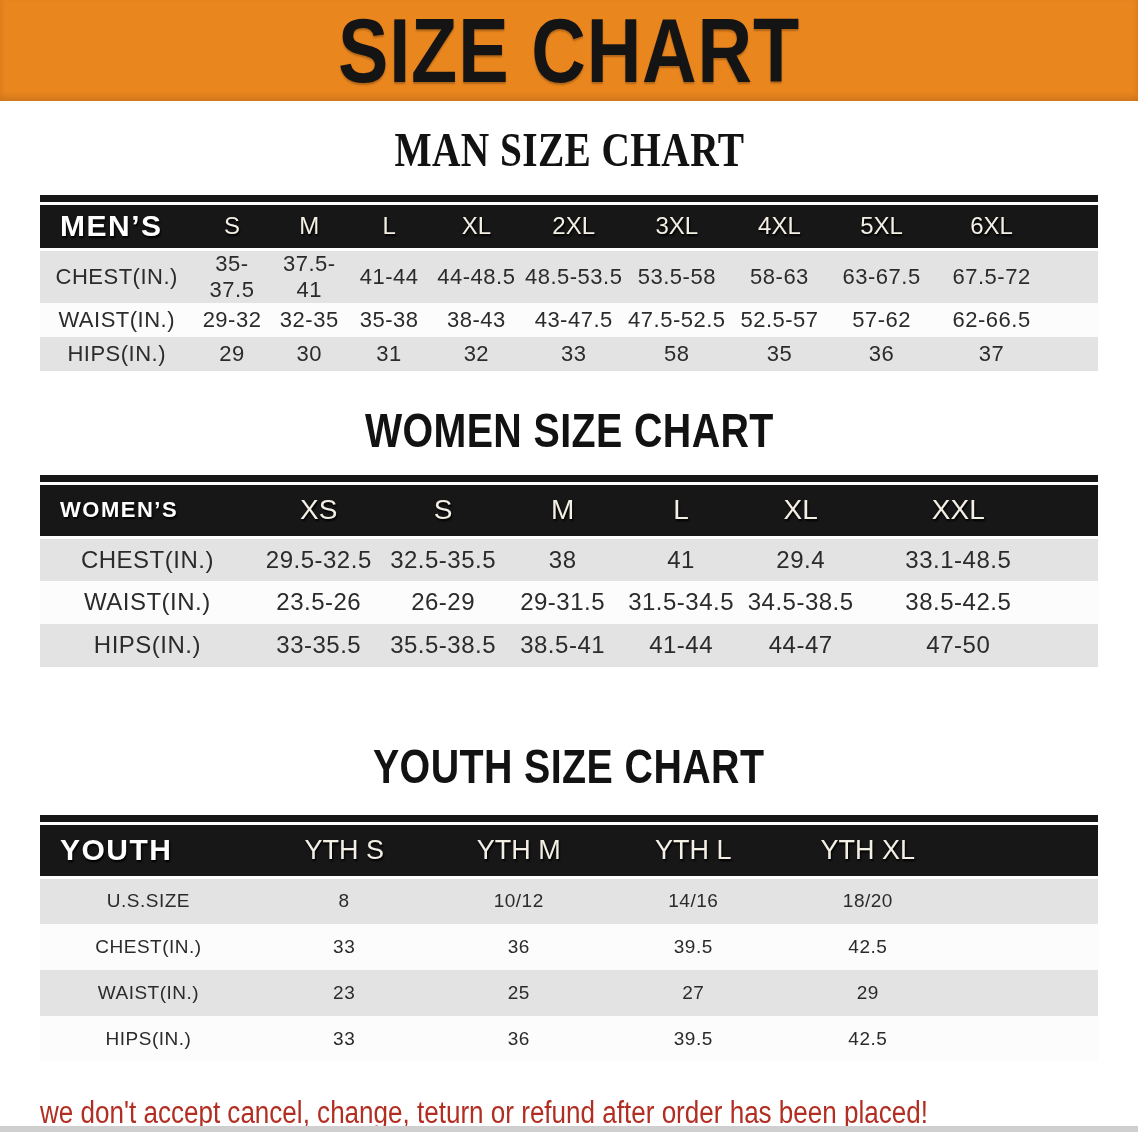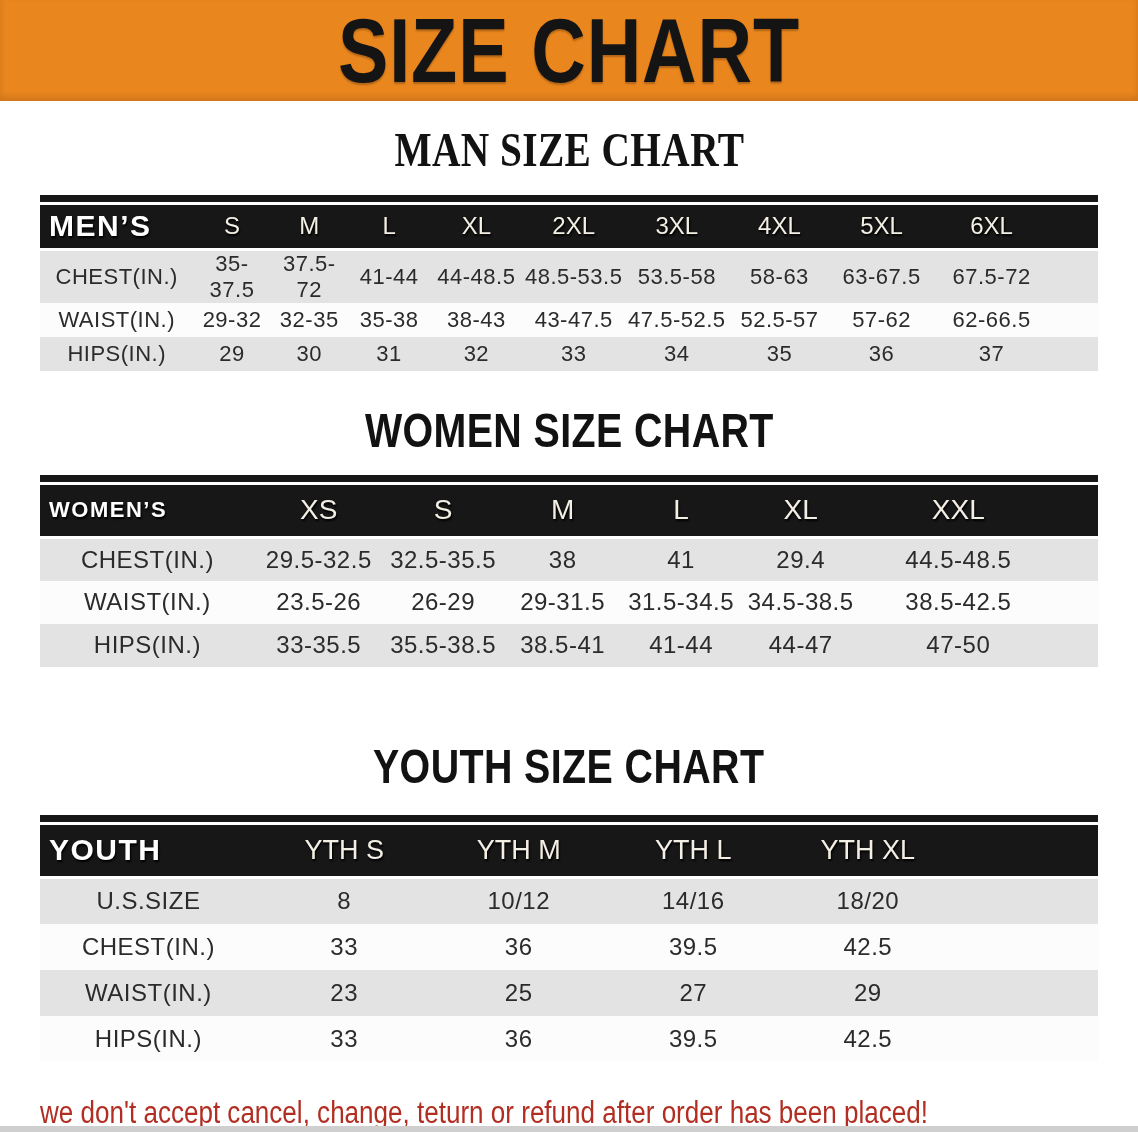--- a/index.html
+++ b/index.html
@@ -38,21 +38,21 @@
   .table-topbar { height: 7px; background: #171717; margin-bottom: 3px; }
 
   table.size-table { width: 100%; border-collapse: collapse; table-layout: fixed; }
   table.size-table thead th {
     background: #171717; color: #f3efe4;
     font-weight: normal; text-align: center;
     text-shadow: 1px 2px 2px #000;
     padding: 0;
   }
   table.size-table thead th.corner {
-    text-align: left; padding-left: 9px;
+    text-align: left; padding-left: 20px;
     font-weight: bold; color: #ffffff; letter-spacing: 1.5px;
   }
   table.size-table tbody th, table.size-table tbody td {
     font-weight: normal; text-align: center; color: #2b2b2b; padding: 0;
     letter-spacing: 0.5px;
   }
   table.size-table tbody tr:nth-child(odd)  { background: #E3E3E3; }
   table.size-table tbody tr:nth-child(even) { background: #FCFCFC; }
   table.size-table tbody tr:first-child > * { border-top: 3px solid #ffffff; }
 
@@ -62,21 +62,21 @@
   .men   tbody    { font-size: 22px; }
 
   .women thead th { height: 53px; font-size: 28px; }
   .women thead th.corner { font-size: 22px; }
   .women tbody tr { height: 43px; }
   .women tbody    { font-size: 24px; }
 
   .youth thead th { height: 53px; font-size: 27px; }
   .youth thead th.corner { font-size: 30px; letter-spacing: 2px; margin-left: 28px; }
   .youth tbody tr { height: 46px; }
-  .youth tbody    { font-size: 24px; }
+  .youth tbody    { font-size: 19px; }
 
   .footer-note {
     margin: 26px 0 0; padding: 0 40px;
     color: #B22E22; font-weight: bold;
   }
   .footer-line {
     display: inline-block; white-space: nowrap;
     font-size: 31px; line-height: 1.62;
     transform: scaleX(0.84); transform-origin: left center;
     font-weight: normal;
@@ -123,21 +123,21 @@
             <th>4XL</th>
             <th>5XL</th>
             <th>6XL</th>
             <th></th>
           </tr>
       </thead>
       <tbody>
           <tr>
             <th>CHEST(IN.)</th>
             <td>35-37.5</td>
-            <td>37.5-72</td>
+            <td>37.5-41</td>
             <td>41-44</td>
             <td>44-48.5</td>
             <td>48.5-53.5</td>
             <td>53.5-58</td>
             <td>58-63</td>
             <td>63-67.5</td>
             <td>67.5-72</td>
             <td></td>
           </tr>
           <tr>
@@ -153,21 +153,21 @@
             <td>62-66.5</td>
             <td></td>
           </tr>
           <tr>
             <th>HIPS(IN.)</th>
             <td>29</td>
             <td>30</td>
             <td>31</td>
             <td>32</td>
             <td>33</td>
-            <td>34</td>
+            <td>58</td>
             <td>35</td>
             <td>36</td>
             <td>37</td>
             <td></td>
           </tr>
         </tbody>
     </table>
   </div>
 </section>
 
@@ -199,21 +199,21 @@
           </tr>
       </thead>
       <tbody>
           <tr>
             <th>CHEST(IN.)</th>
             <td>29.5-32.5</td>
             <td>32.5-35.5</td>
             <td>38</td>
             <td>41</td>
             <td>29.4</td>
-            <td>44.5-48.5</td>
+            <td>33.1-48.5</td>
             <td></td>
           </tr>
           <tr>
             <th>WAIST(IN.)</th>
             <td>23.5-26</td>
             <td>26-29</td>
             <td>29-31.5</td>
             <td>31.5-34.5</td>
             <td>34.5-38.5</td>
             <td>38.5-42.5</td>

